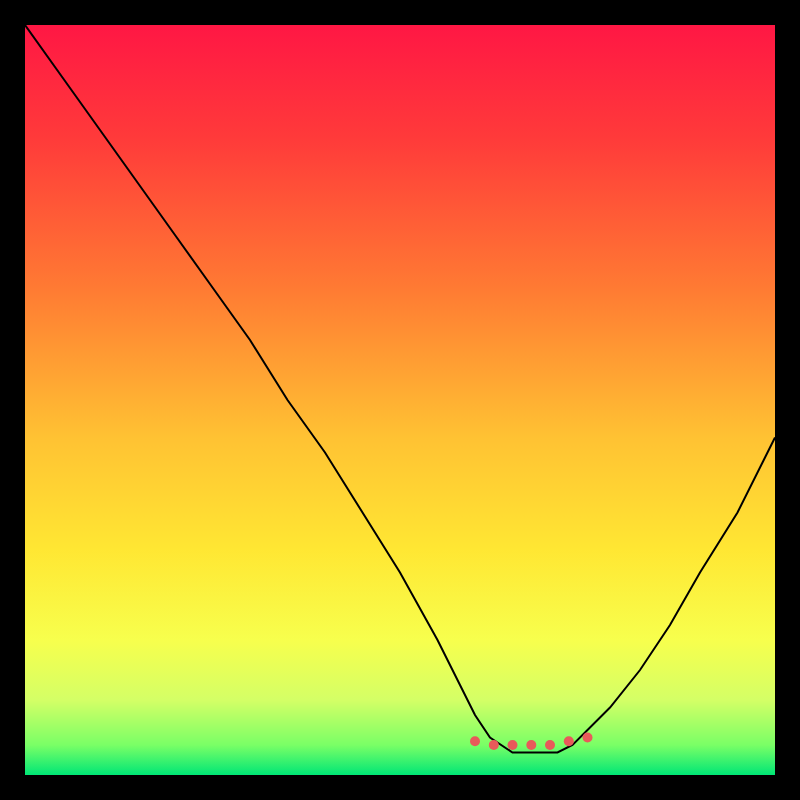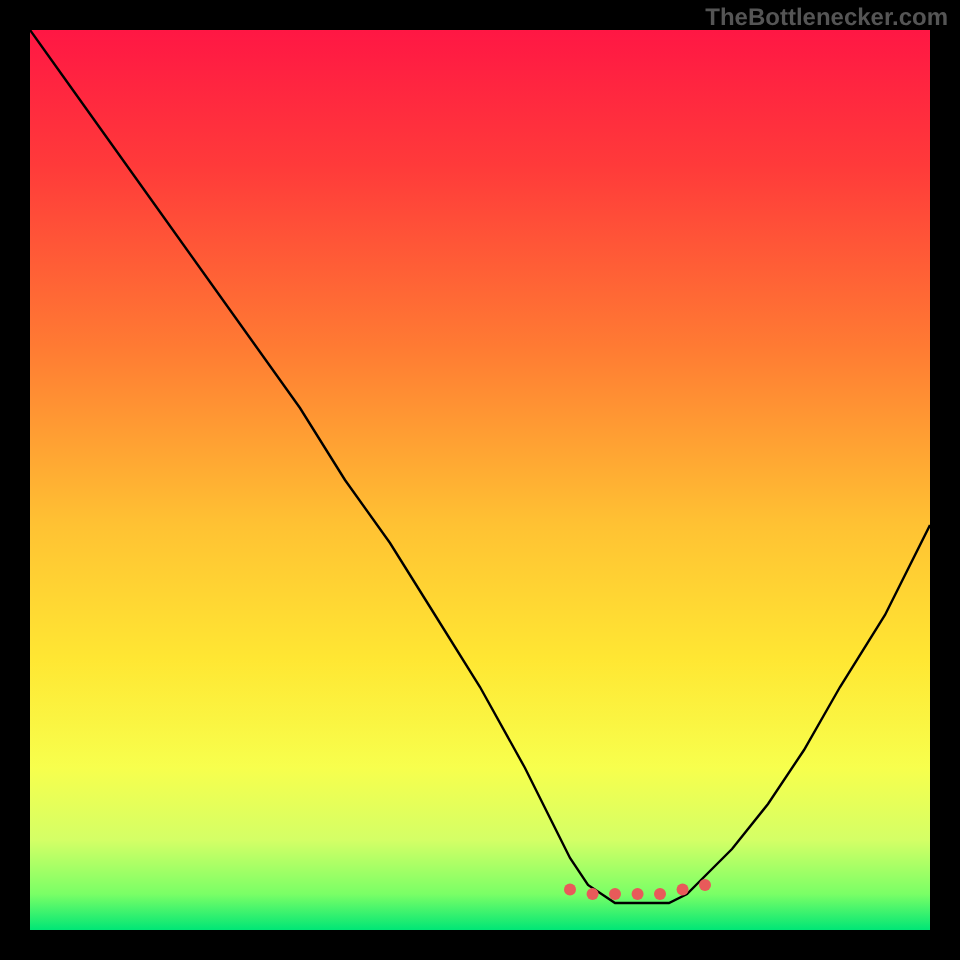--- a/index.html
+++ b/index.html
@@ -30,21 +30,20 @@
       left: 25px;
       top: 25px;
       width: 750px;
       height: 750px;
     }
   </style>
 </head>
 <body>
 
 <div class="container">
-  <div class="watermark">TheBottlenecker.com</div>
   <svg class="plot-area" viewBox="0 0 750 750" preserveAspectRatio="none">
     <defs>
       <linearGradient id="bg-grad" x1="0" y1="0" x2="0" y2="1">
           <stop offset="0%" stop-color="#ff1744"></stop>
           <stop offset="15%" stop-color="#ff3a3a"></stop>
           <stop offset="35%" stop-color="#ff7a33"></stop>
           <stop offset="55%" stop-color="#ffc233"></stop>
           <stop offset="70%" stop-color="#ffe733"></stop>
           <stop offset="82%" stop-color="#f7ff4d"></stop>
           <stop offset="90%" stop-color="#d4ff66"></stop>

